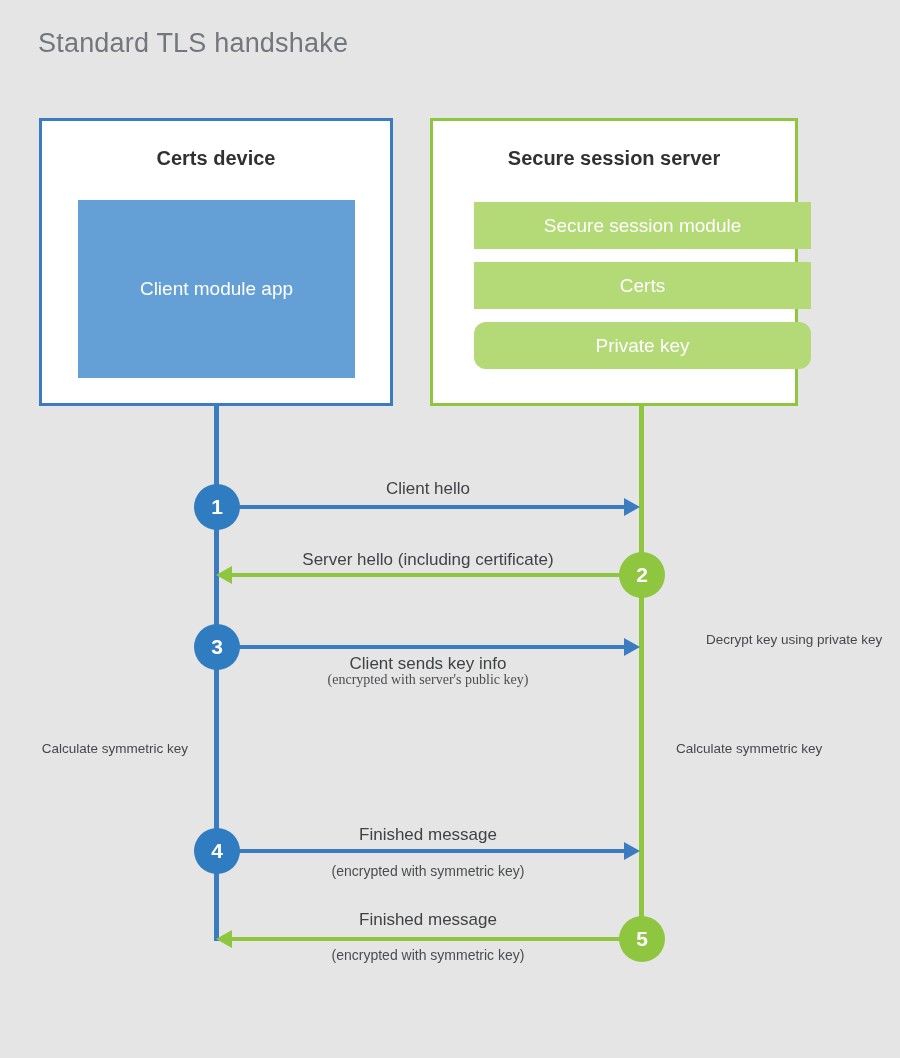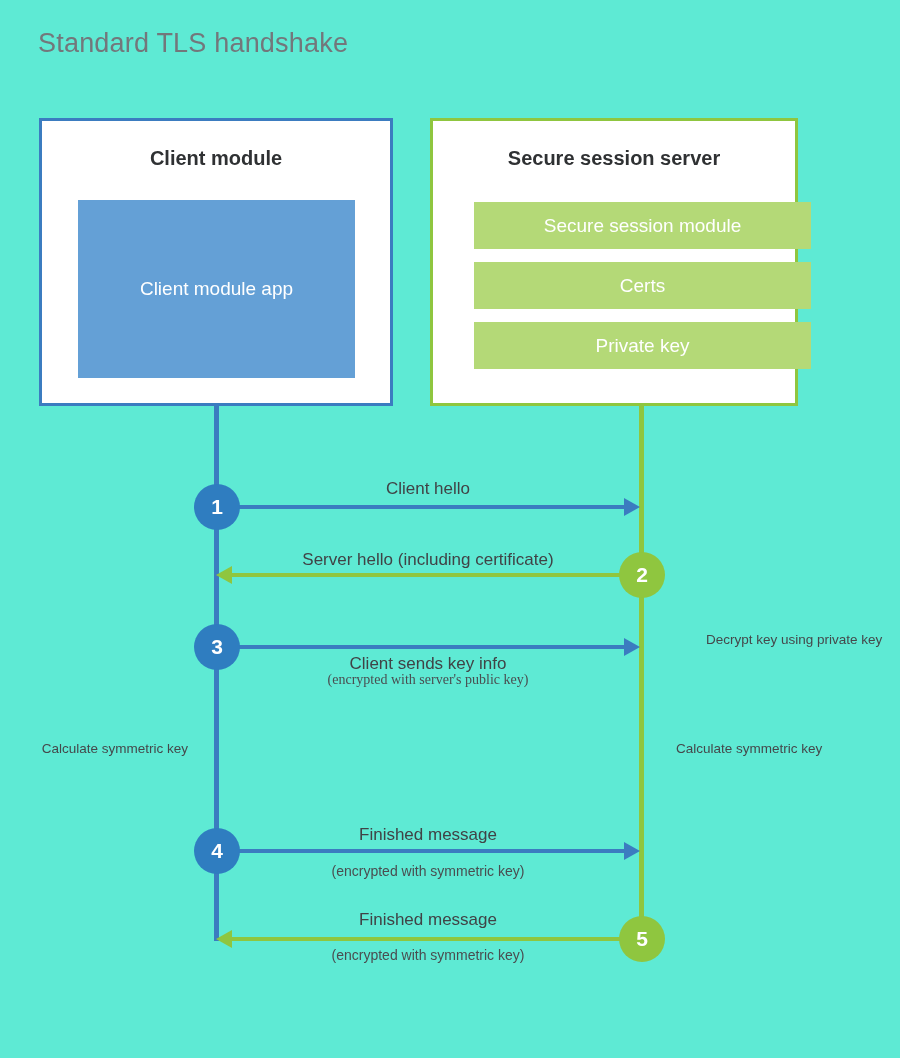--- a/index.html
+++ b/index.html
@@ -8,21 +8,21 @@
     background: #ffffff;
   }
   body {
     font-family: "Liberation Sans", "DejaVu Sans", sans-serif;
     color: #404040;
   }
   #canvas {
     position: relative;
     width: 900px;
     height: 1058px;
-    background: #5eead4;
+    background: #e5e5e5;
     overflow: hidden;
   }
 
   
   #page-title {
     position: absolute;
     left: 38px;
     top: 28px;
     font-size: 27px;
     font-weight: 400;
@@ -88,21 +88,21 @@
     background: #b4d977;
     color: #ffffff;
     font-size: 19px;
     display: flex;
     align-items: center;
     justify-content: center;
     text-align: center;
   }
   #server-block-0 { top: 81px; }
   #server-block-1 { top: 141px; }
-  #server-block-2 { top: 201px; }
+  #server-block-2 { top: 201px; border-radius: 12px; }
 
   
   .lifeline {
     position: absolute;
     width: 5px;
   }
   #client-lifeline {
     left: 214px;
     top: 406px;
     height: 535px;
@@ -174,21 +174,21 @@
   .side-note.right { text-align: left; }
 </style>
 </head>
 <body>
 
 <div id="canvas">
 
   <div id="page-title">Standard TLS handshake</div>
 
   <div id="client-box" class="party-box">
-    <div class="party-title">Client module</div>
+    <div class="party-title">Certs device</div>
     <div id="client-app-block">Client module app</div>
   </div>
 
   <div id="server-box" class="party-box">
     <div class="party-title">Secure session server</div>
     <div id="server-block-0" class="server-block">Secure session module</div>
     <div id="server-block-1" class="server-block">Certs</div>
     <div id="server-block-2" class="server-block">Private key</div>
   </div>
 

